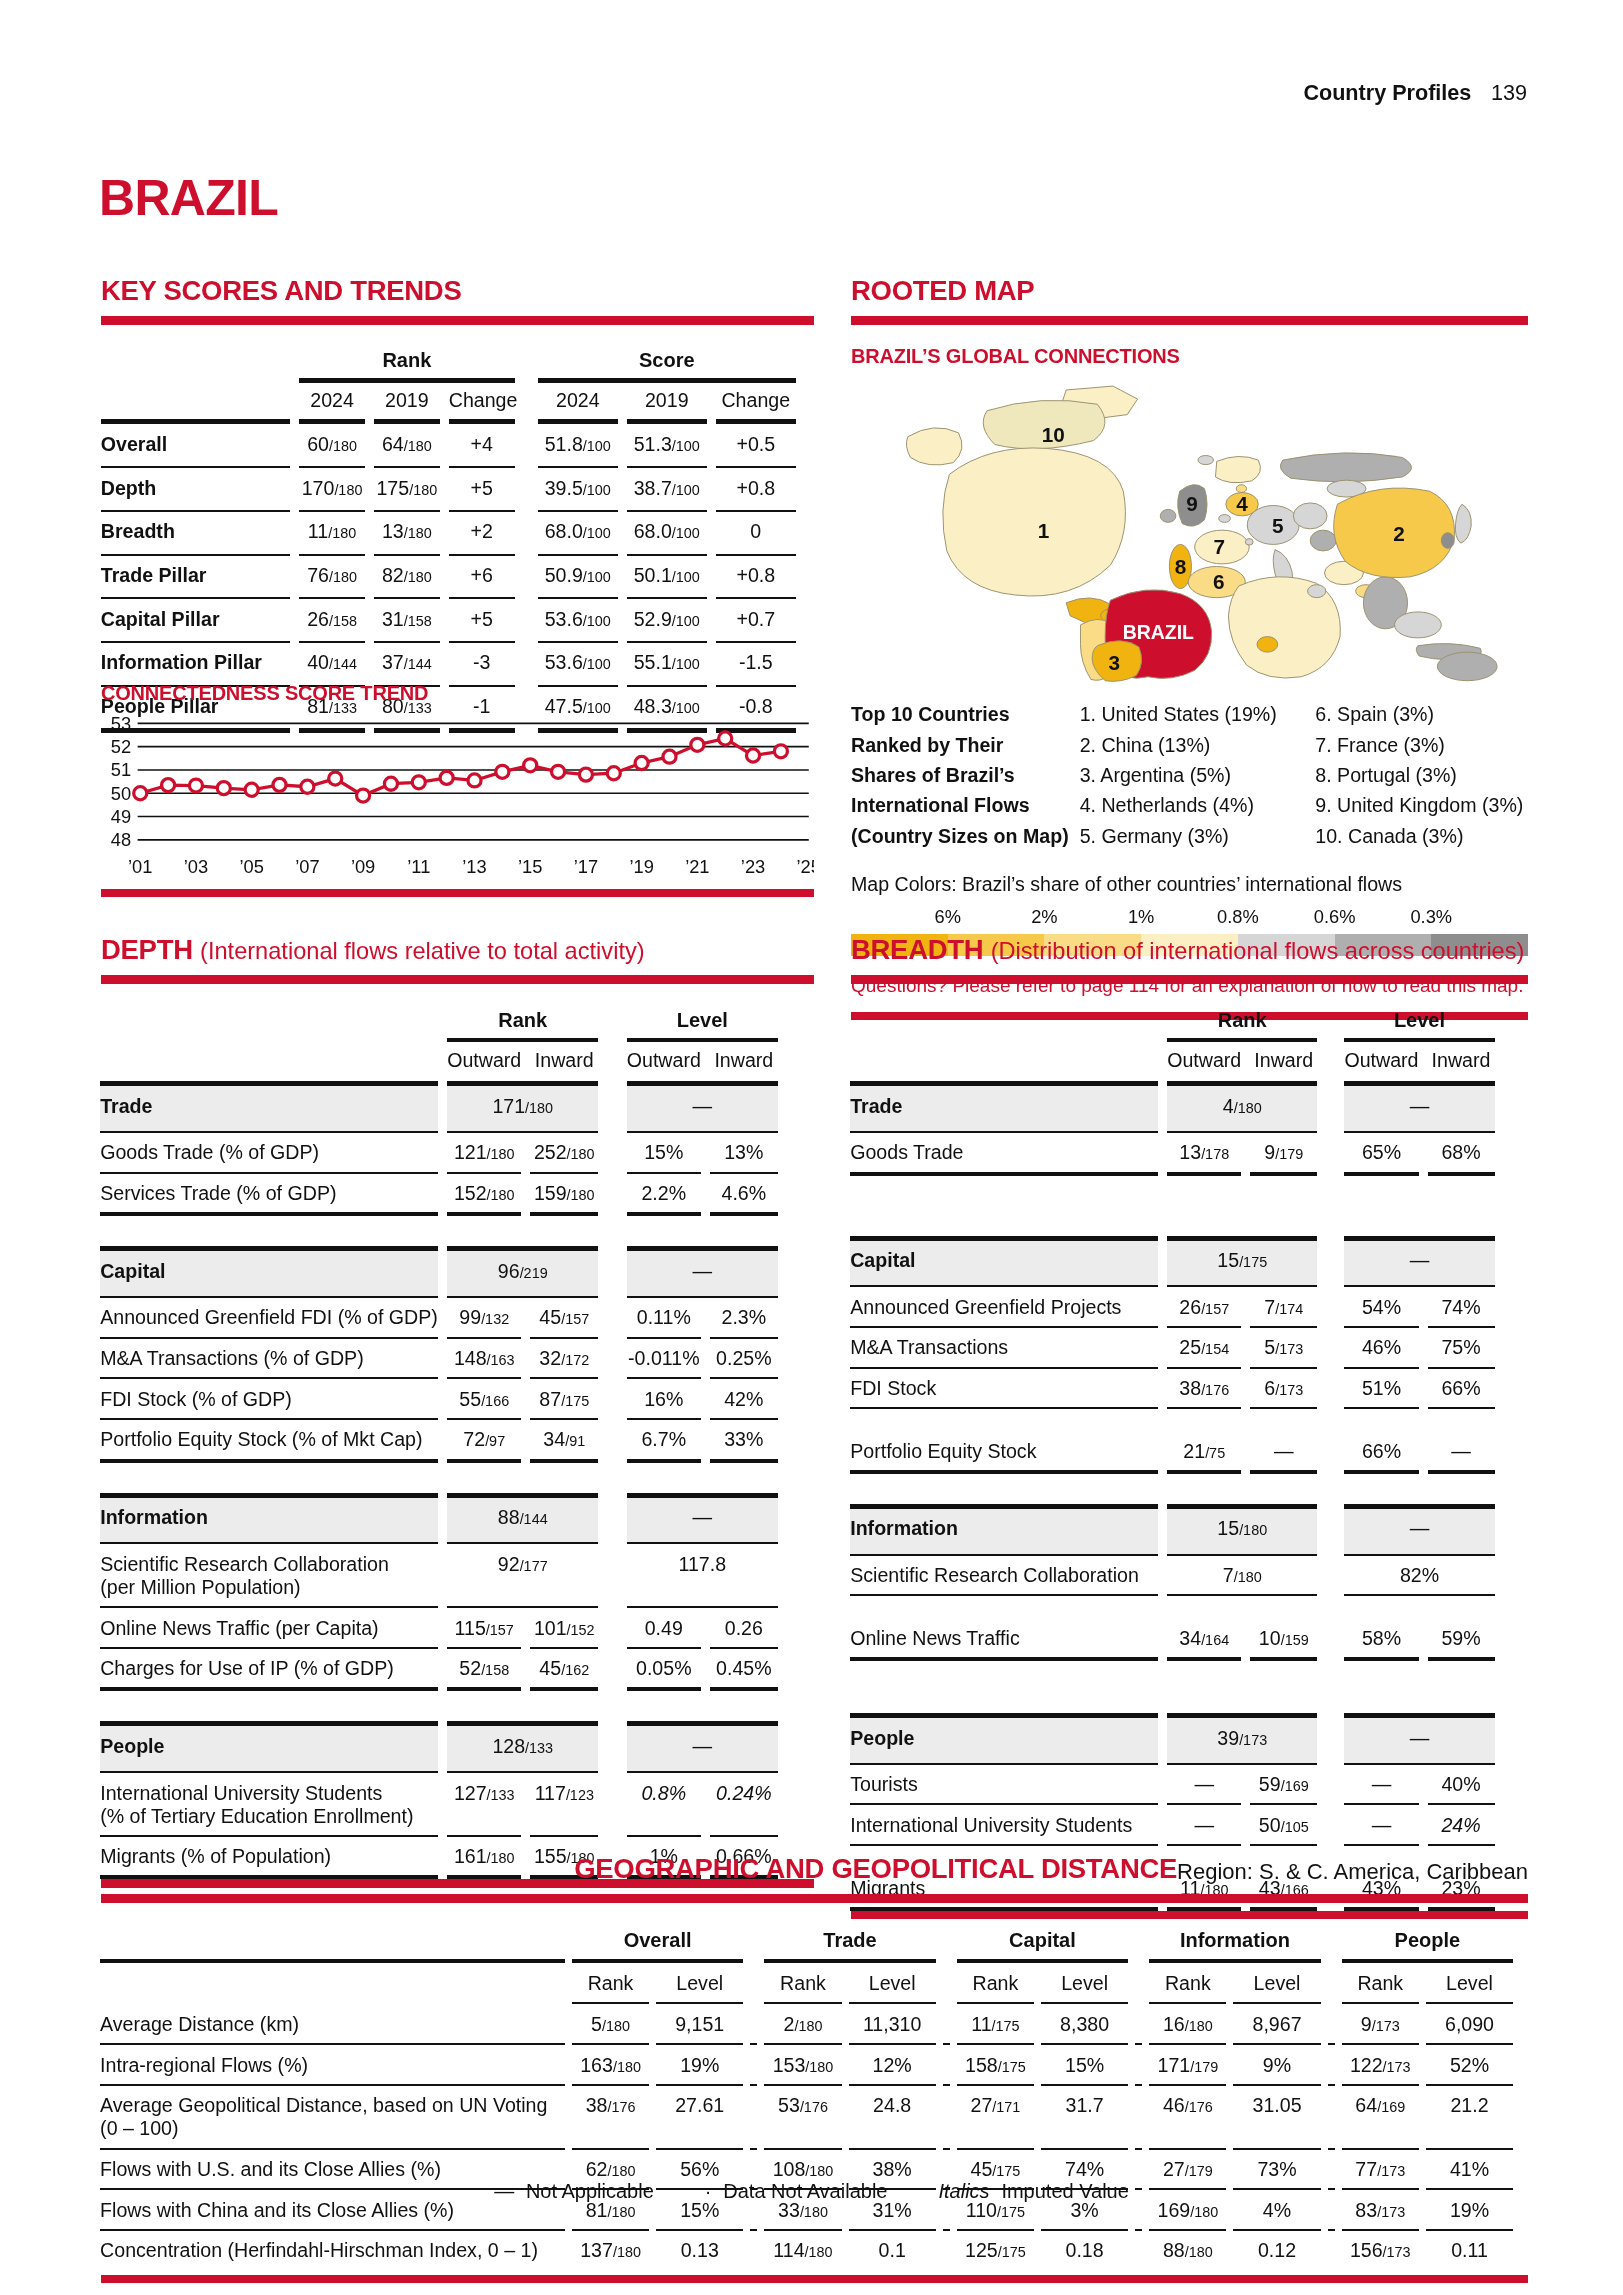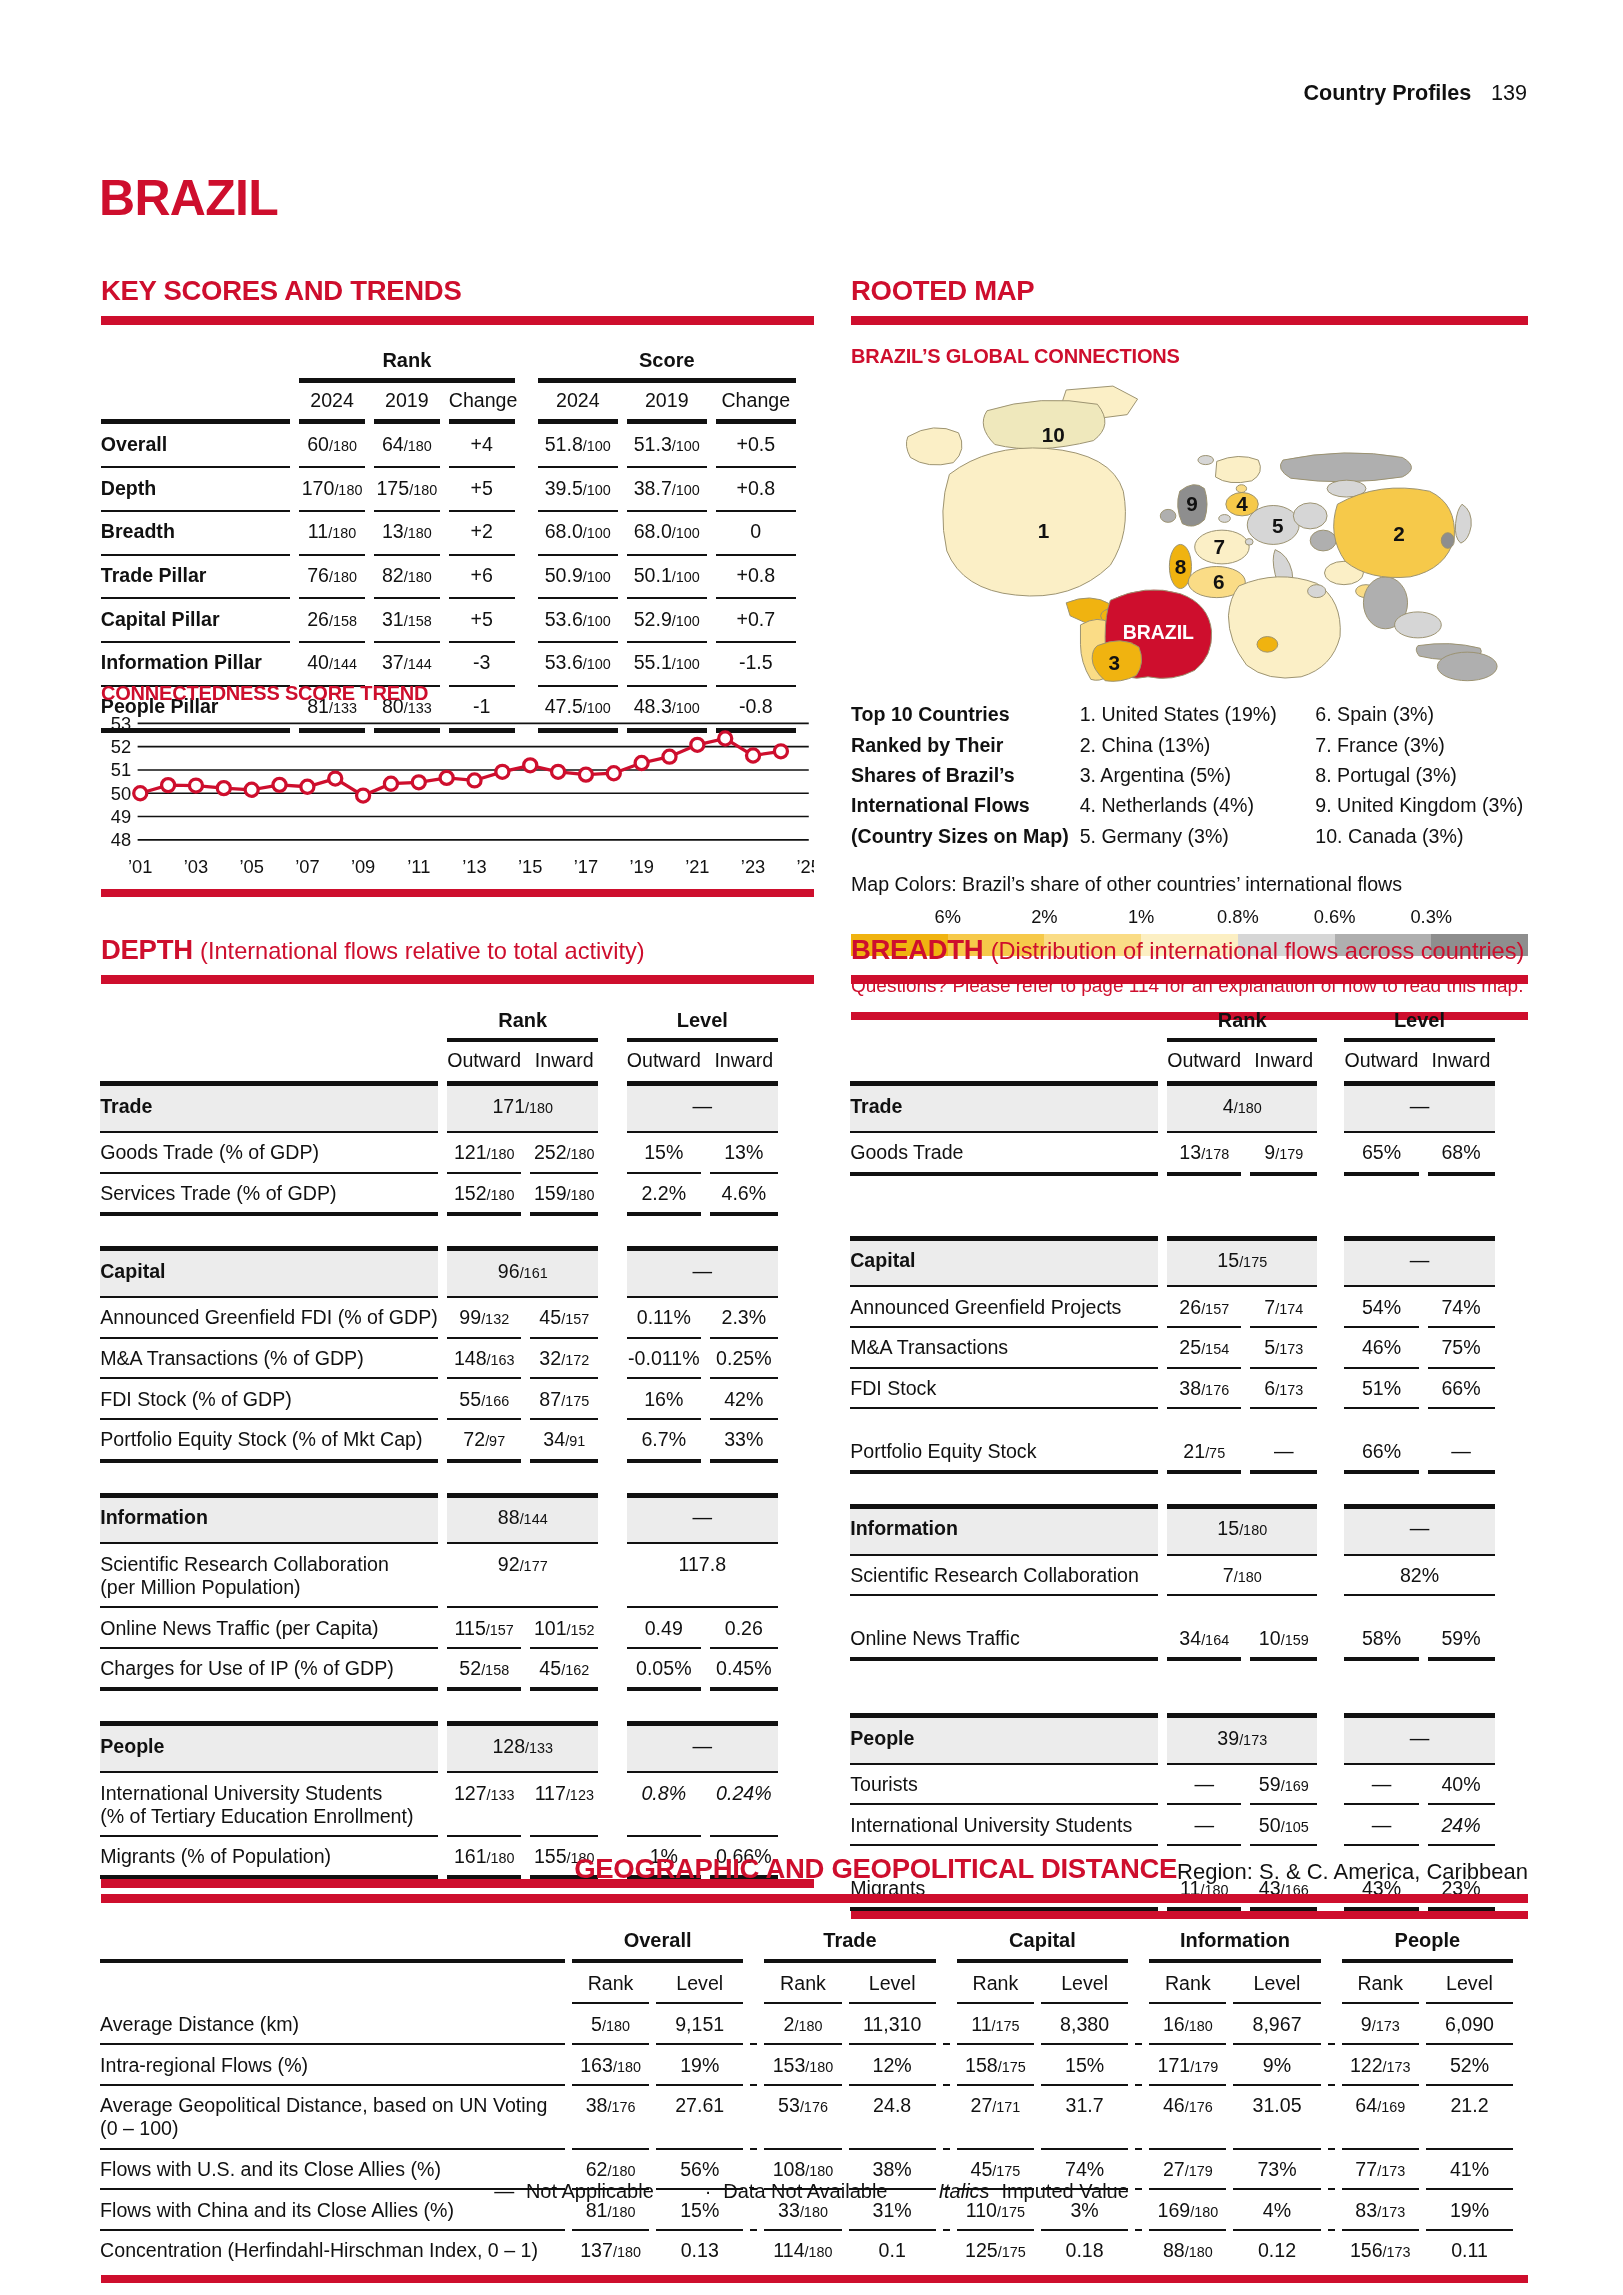--- a/index.html
+++ b/index.html
@@ -397,21 +397,21 @@
         <td class="num"><span>159</span><span class="of">/180</span></td>
         <td class="gapc"></td>
         <td class="num">2.2%</td>
         <td class="num">4.6%</td>
       </tr>
       <tr class="sp">
             <td colspan="6"></td>
           </tr>
       <tr class="secrow">
         <td class="lbl">Capital</td>
-        <td colspan="2" class="num"><span>96</span><span class="of">/161</span></td>
+        <td colspan="2" class="num"><span>96</span><span class="of">/219</span></td>
         <td class="gapc"></td>
         <td colspan="2" class="num">—</td>
       </tr>
       <tr class="dr">
         <td>Announced Greenfield FDI (% of GDP)</td>
         <td class="num"><span>99</span><span class="of">/132</span></td>
         <td class="num"><span>45</span><span class="of">/157</span></td>
         <td class="gapc"></td>
         <td class="num">0.11%</td>
         <td class="num">2.3%</td>

